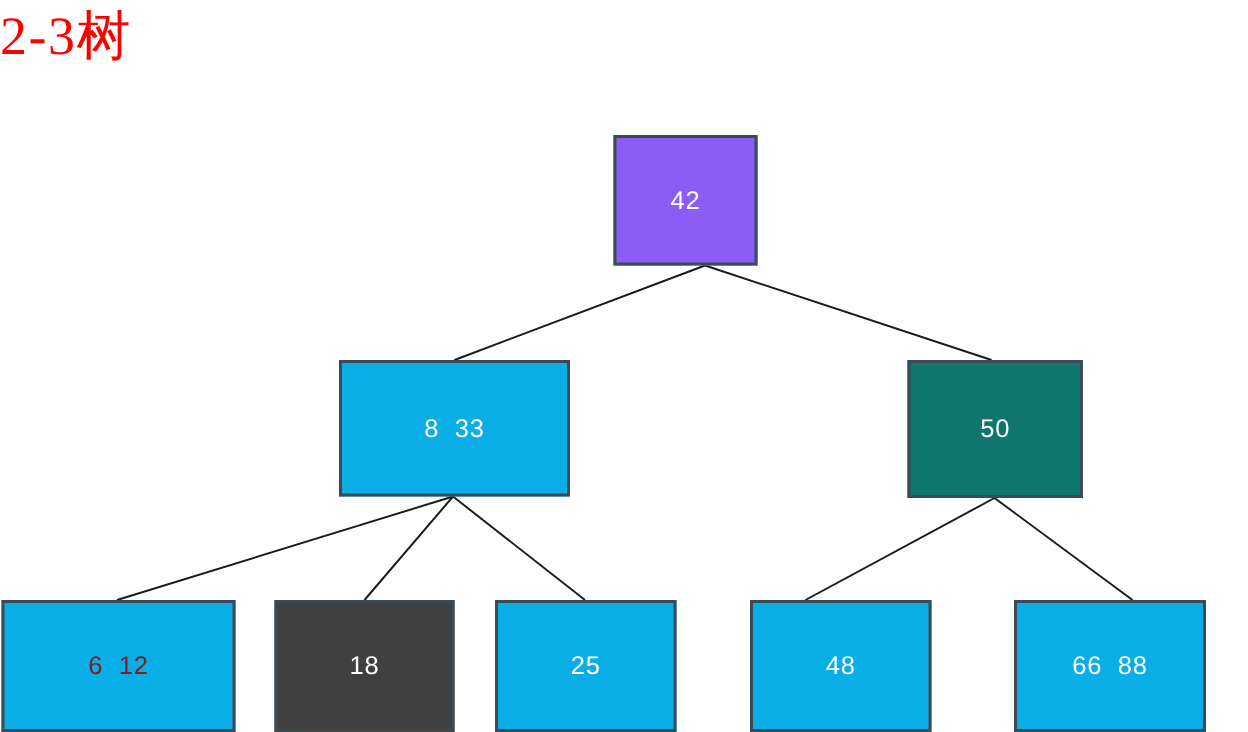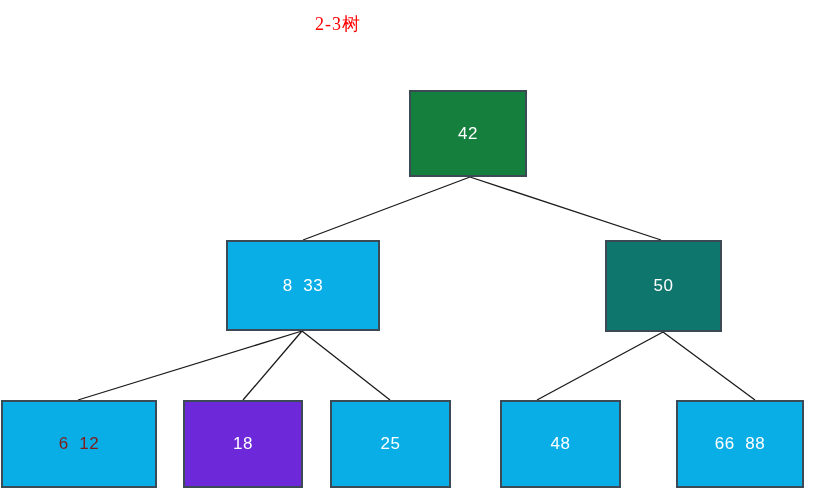--- a/index.html
+++ b/index.html
@@ -24,24 +24,24 @@
     top: 0;
     width: 832px;
     height: 488px;
     pointer-events: none;
   }
   .diagram-title {
     position: absolute;
     left: 0;
     top: 8px;
     width: 676px;
-    text-align: center;
+    text-align: left;
     color: #ff0000;
     font-family: "Liberation Serif", serif;
-    font-size: 18px;
+    font-size: 36px;
     line-height: 32px;
     letter-spacing: 1px;
     white-space: nowrap;
   }
   .node {
     position: absolute;
     box-sizing: border-box;
     background: #0aaee6;
     border: 2px solid #3b4a54;
     display: flex;
@@ -71,23 +71,23 @@
       <line x1="470" y1="177" x2="303" y2="240" stroke="#1a1a1a" stroke-width="1.3"></line>
       <line x1="470" y1="177" x2="661" y2="240" stroke="#1a1a1a" stroke-width="1.3"></line>
       <line x1="302" y1="331" x2="78" y2="400" stroke="#1a1a1a" stroke-width="1.3"></line>
       <line x1="302" y1="331" x2="243" y2="400" stroke="#1a1a1a" stroke-width="1.3"></line>
       <line x1="302" y1="331" x2="390" y2="400" stroke="#1a1a1a" stroke-width="1.3"></line>
       <line x1="663" y1="332" x2="537" y2="400" stroke="#1a1a1a" stroke-width="1.3"></line>
       <line x1="663" y1="332" x2="755" y2="400" stroke="#1a1a1a" stroke-width="1.3"></line>
     </svg>
 
   <div id="node-layer">
-      <div class="node" style="left: 409px; top: 90px; width: 118px; height: 87px; background: #15803d; border-color: rgb(59, 74, 84); color: rgb(255, 255, 255);"><span class="node-label">42</span></div>
+      <div class="node" style="left: 409px; top: 90px; width: 96px; height: 87px; background: #8b5cf6; border-color: rgb(59, 74, 84); color: rgb(255, 255, 255);"><span class="node-label">42</span></div>
       <div class="node" style="left: 226px; top: 240px; width: 154px; height: 91px; background: rgb(10, 174, 230); border-color: rgb(59, 74, 84); color: rgb(255, 255, 255);"><span class="node-label">8  33</span></div>
       <div class="node" style="left: 605px; top: 240px; width: 117px; height: 92px; background: #0f766e; border-color: rgb(59, 74, 84); color: rgb(255, 255, 255);"><span class="node-label">50</span></div>
       <div class="node" style="left: 1px; top: 400px; width: 156px; height: 88px; background: rgb(10, 174, 230); border-color: rgb(59, 74, 84); color: #7f1d1d; justify-content: center;"><span class="node-label">6  12</span></div>
-      <div class="node" style="left: 183px; top: 400px; width: 120px; height: 88px; background: #6d28d9; border-color: rgb(59, 74, 84); color: rgb(255, 255, 255);"><span class="node-label">18</span></div>
+      <div class="node" style="left: 183px; top: 400px; width: 120px; height: 88px; background: #404040; border-color: rgb(59, 74, 84); color: rgb(255, 255, 255);"><span class="node-label">18</span></div>
       <div class="node" style="left: 330px; top: 400px; width: 121px; height: 88px; background: rgb(10, 174, 230); border-color: rgb(59, 74, 84); color: rgb(255, 255, 255);"><span class="node-label">25</span></div>
       <div class="node" style="left: 476px; top: 400px; width: 121px; height: 88px; background: rgb(10, 174, 230); border-color: rgb(59, 74, 84); color: rgb(255, 255, 255); margin-left: 24px;"><span class="node-label">48</span></div>
       <div class="node" style="left: 676px; top: 400px; width: 128px; height: 88px; background: rgb(10, 174, 230); border-color: rgb(59, 74, 84); color: rgb(255, 255, 255);"><span class="node-label">66  88</span></div>
     </div>
 
 </div>
 
 </body></html>

